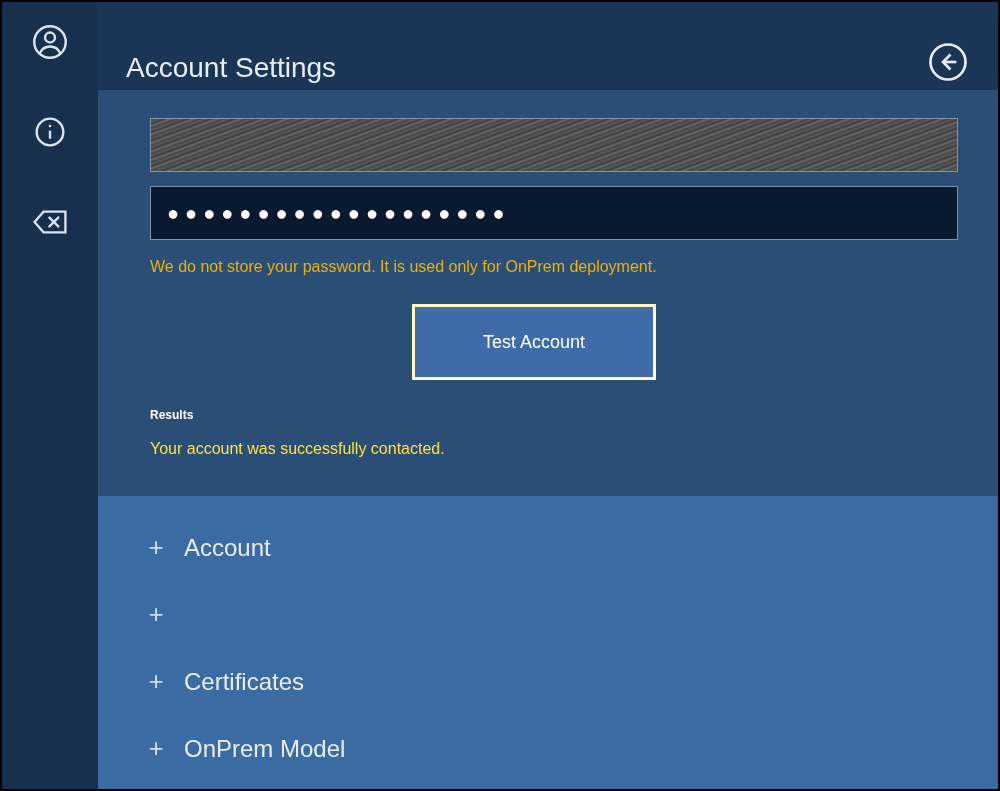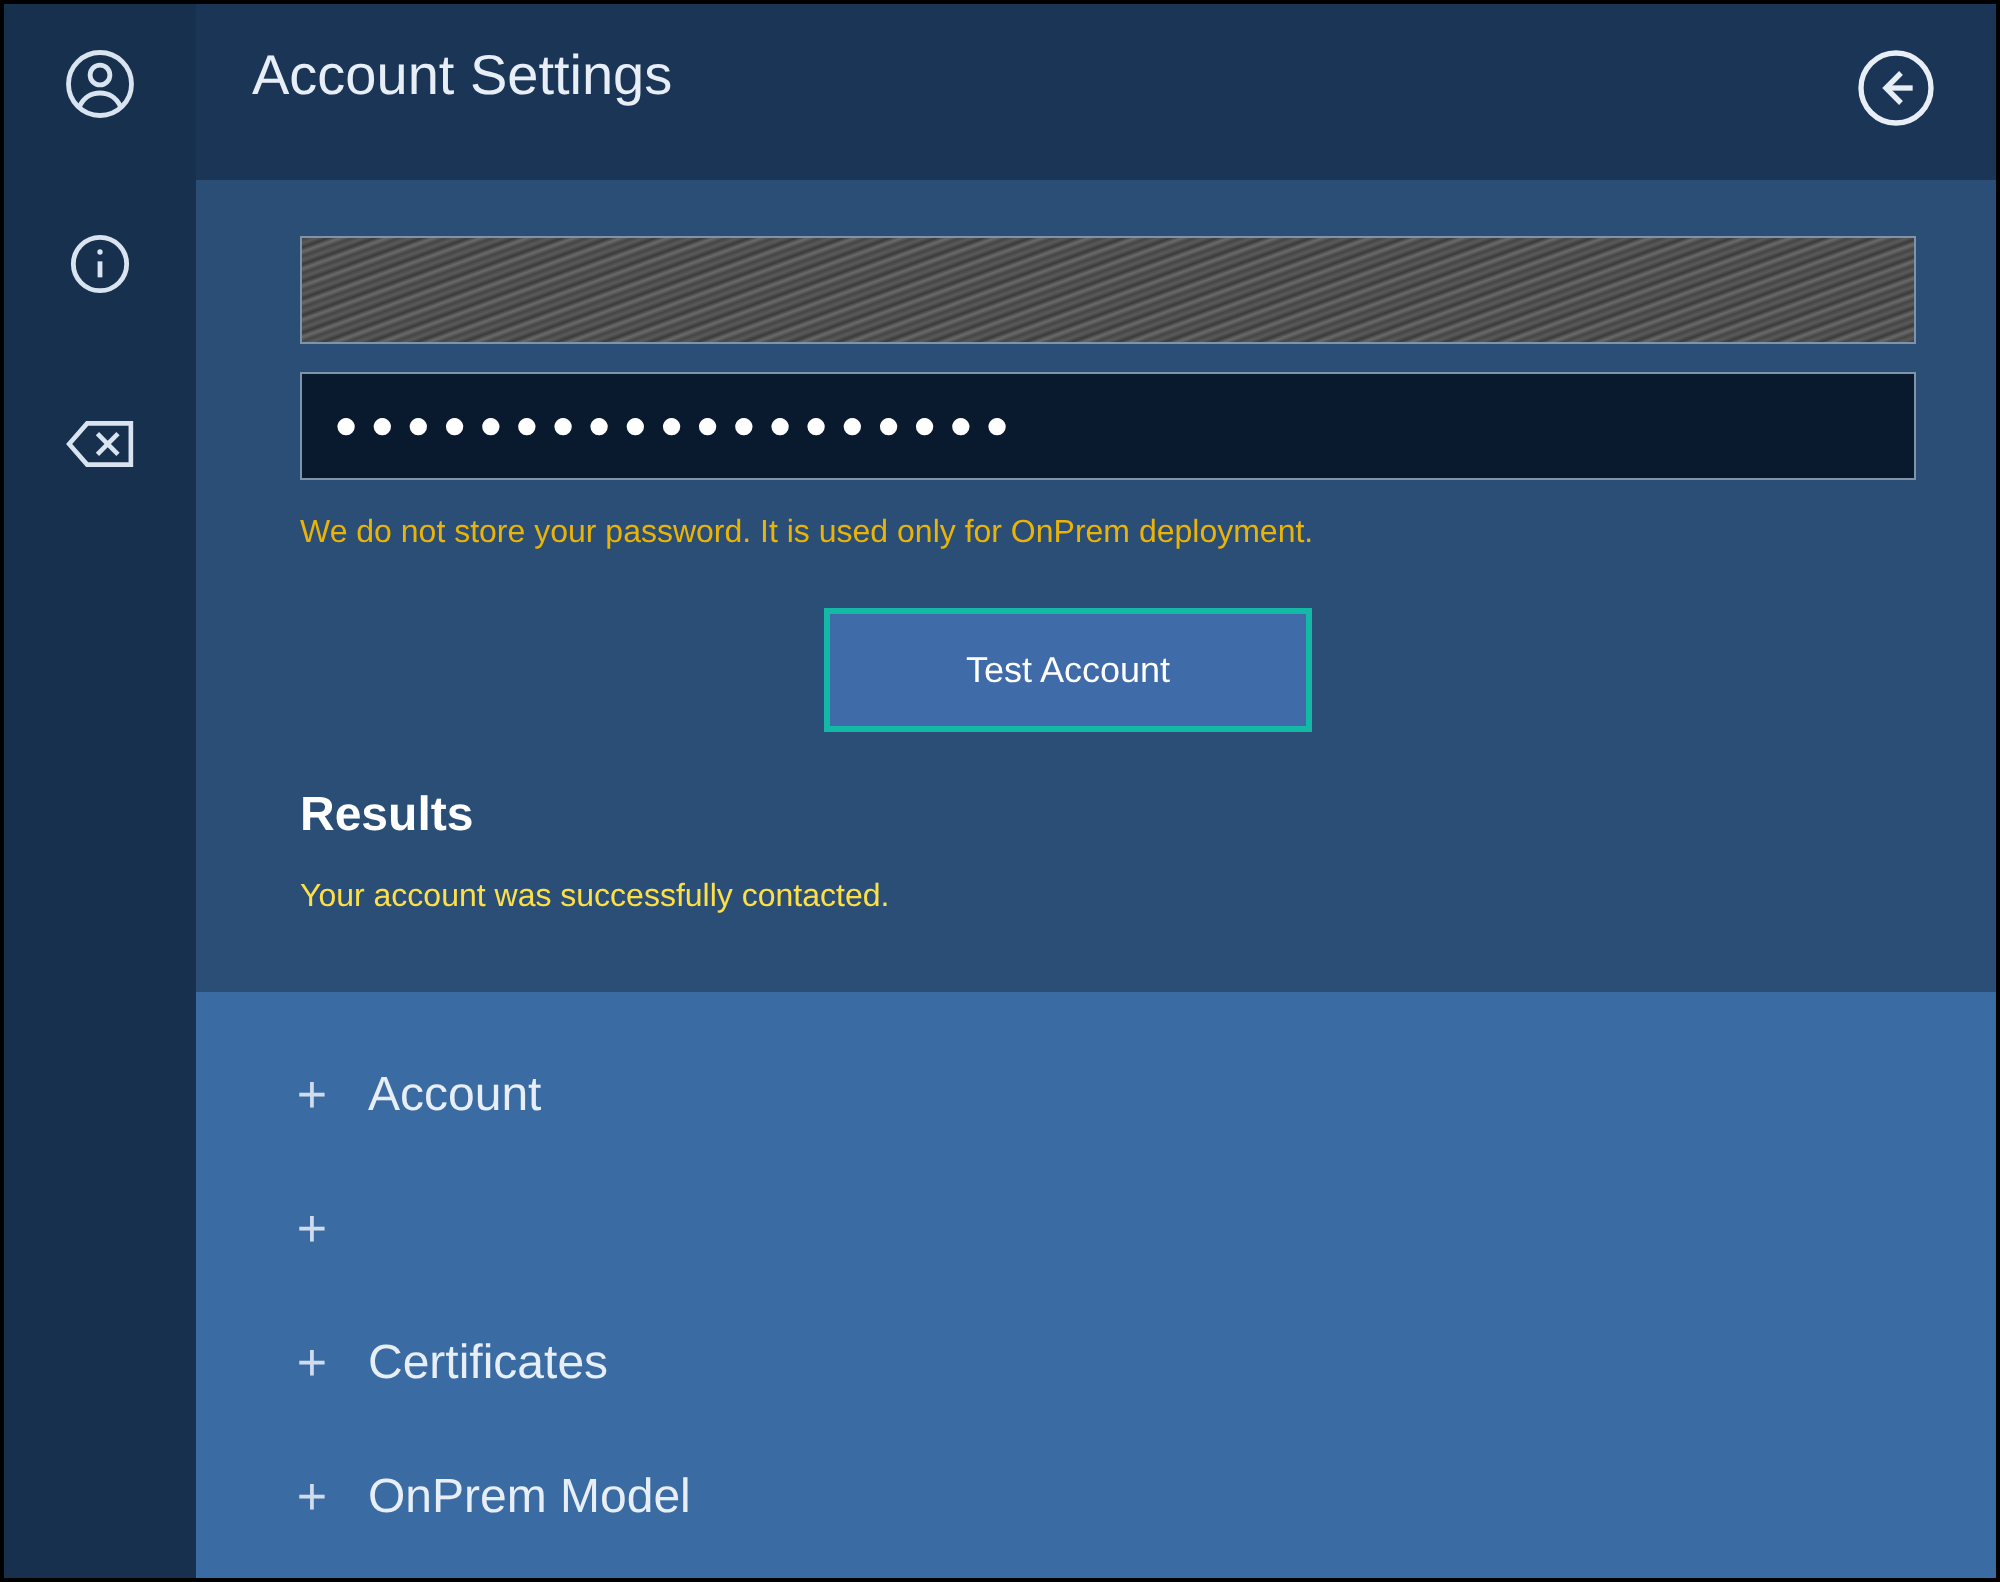--- a/index.html
+++ b/index.html
@@ -39,21 +39,21 @@
       color: #d9e4f0;
     }
     .main {
       flex: 1;
       display: flex;
       flex-direction: column;
       position: relative;
     }
     .header {
       display: flex;
-      align-items: flex-start;
+      align-items: flex-end;
       justify-content: space-between;
       padding: 20px 28px 6px 28px;
       height: 88px;
     }
     .page-title {
       font-size: 28px;
       font-weight: 400;
       color: #e8eef6;
     }
     .back-btn {
@@ -100,30 +100,30 @@
     }
     .hint-text {
       font-size: 16px;
       color: #eab308;
       margin-top: 4px;
       margin-bottom: 28px;
     }
     .test-btn {
       align-self: center;
       width: 244px;
-      height: 62px;
+      height: 76px;
       background: #3f6ba8;
-      border: 3px solid #14b8a6;
+      border: 3px solid #fef9c3;
       color: #ffffff;
       font-size: 18px;
       cursor: pointer;
       margin-left: -40px;
     }
     .results-heading {
-      font-size: 24px;
+      font-size: 12px;
       font-weight: 700;
       color: #ffffff;
       margin-top: 28px;
       margin-bottom: 18px;
     }
     .results-text {
       font-size: 16px;
       color: #fde047;
     }
     .sections {

